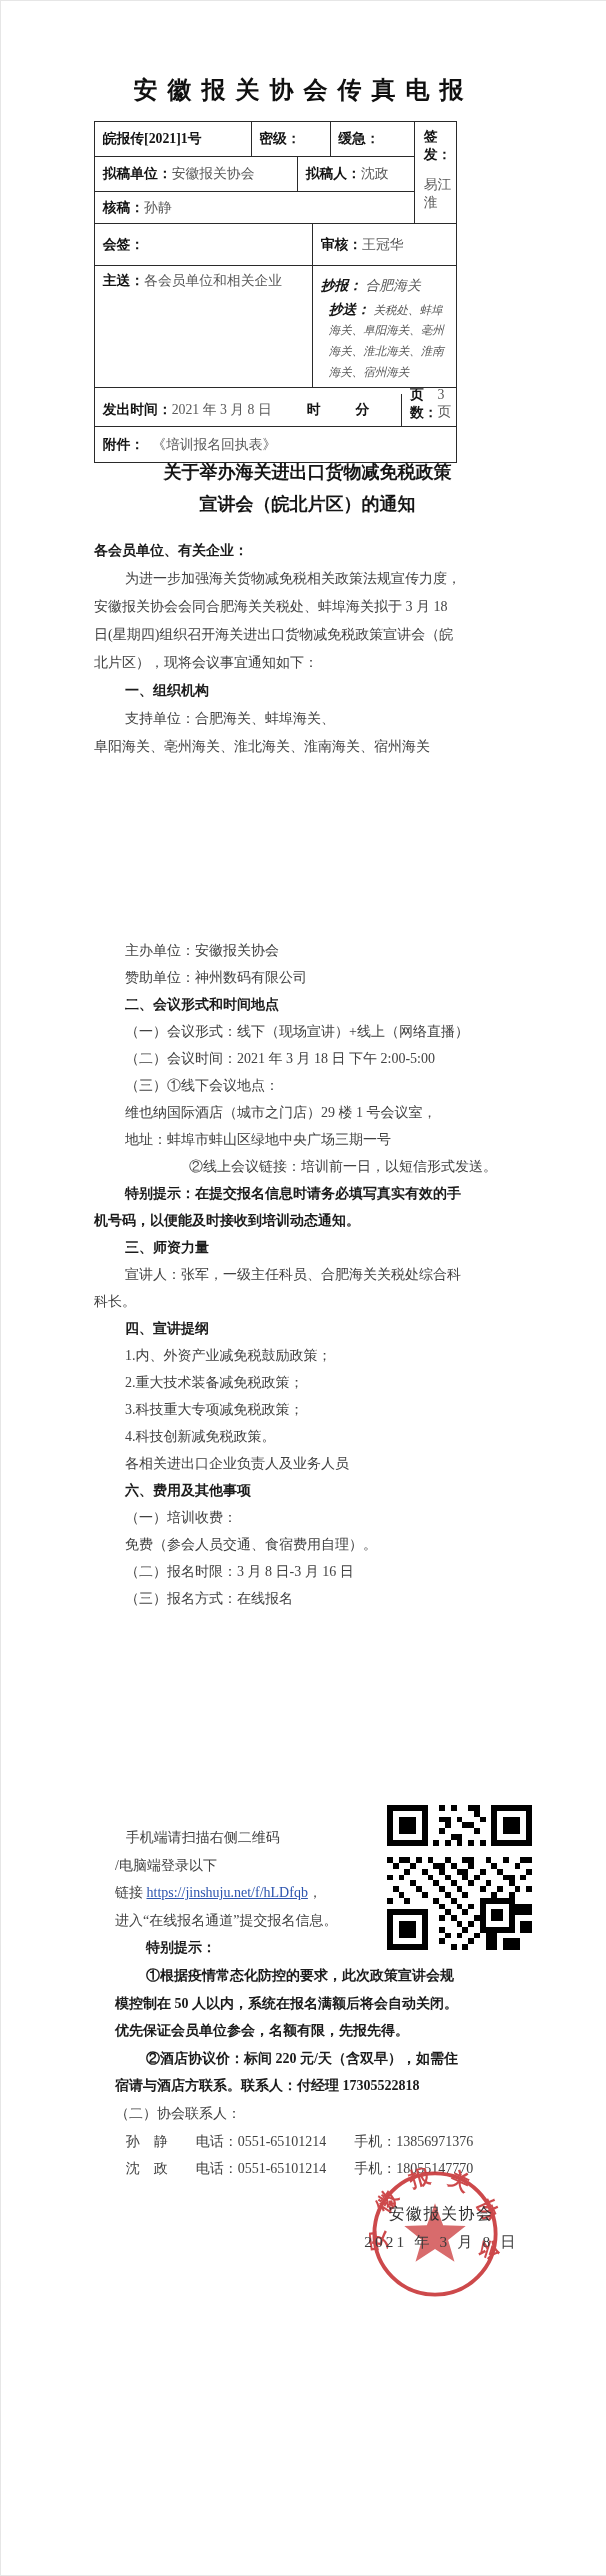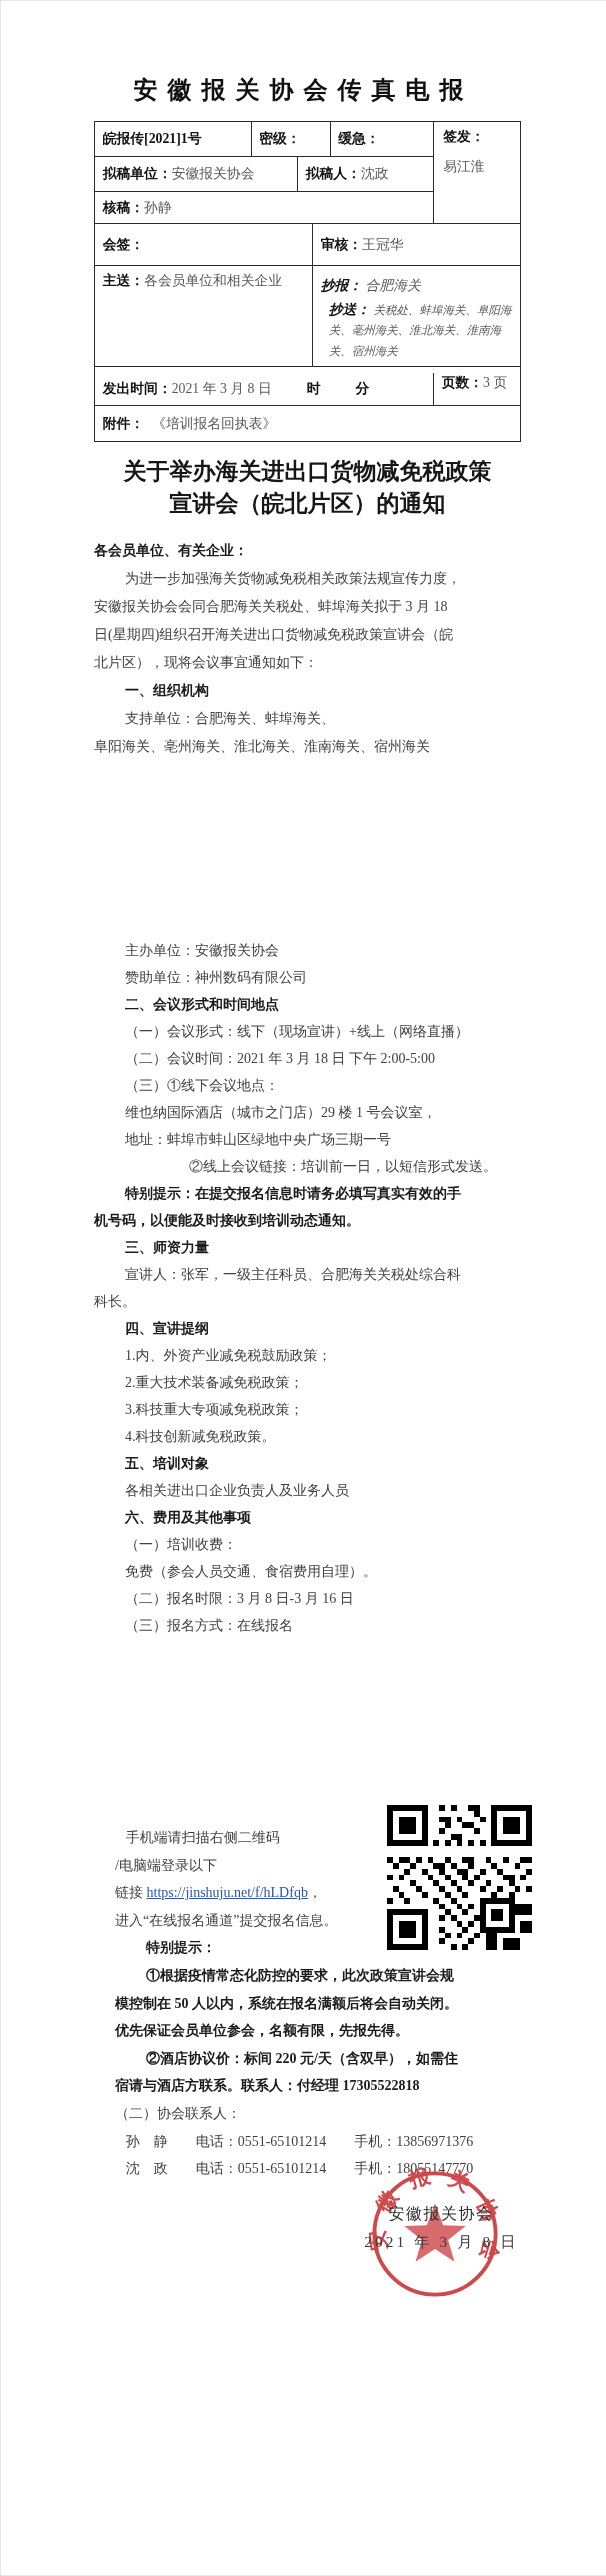--- a/index.html
+++ b/index.html
@@ -5,21 +5,21 @@
   html,body{margin:0;padding:0;background:#ffffff;}
   .page{position:relative;width:607px;height:2576px;background:#ffffff;
         font-family:"Liberation Serif","DejaVu Serif",serif;color:#2b2b2b;
         border:0.8px solid #e6e6e6;box-sizing:border-box;overflow:hidden;}
 
   
   .fax-title{position:absolute;top:73px;left:0;width:100%;text-align:center;
              font-size:24px;font-weight:bold;letter-spacing:10px;color:#101010;white-space:nowrap;}
 
   
-  .htable{position:absolute;left:93px;top:120px;width:427px;box-sizing:border-box;
+  .htable{position:absolute;left:93px;top:120px;width:363px;box-sizing:border-box;
           border:1.5px solid #2a2a2a;font-size:13.8px;}
   .htable .lab{font-weight:bold;color:#131313;}
   .htable .val{color:#585858;}
   .flexrow{display:flex;}
   .bb{border-bottom:1.5px solid #2a2a2a;}
   .br{border-right:1.5px solid #2a2a2a;}
   .cell{box-sizing:border-box;padding:0 4.6px 0 7.7px;display:flex;align-items:center;}
   .top-left{width:339px;box-sizing:border-box;}
   .qianfa{flex:1;box-sizing:border-box;padding:6.1px 4.6px 0 9.2px;}
   .qianfa .val{display:block;margin-top:12.2px;}
@@ -28,21 +28,21 @@
   .w285{width:218px;} .w443{width:339px;margin-top:6px;}
   .grow{flex:1;align-items:center;}
   .r5right{flex:1;box-sizing:border-box;padding:4.6px 6.1px 4.6px 7.7px;font-style:italic;}
   .r5right .line1{line-height:29px;}
   .r5right .csline{line-height:20.7px;margin-left:8px;}
   .cs-val{font-size:11.5px;color:#585858;}
   .timegap{display:inline-block;width:35px;}
 
   
   .doc-title{position:absolute;left:93px;top:455px;width:427px;text-align:center;
-             font-size:23px;font-weight:bold;color:#161616;line-height:32px;}
+             font-size:18px;font-weight:bold;color:#161616;line-height:32px;}
 
   
   .block{position:absolute;left:93px;width:433px;font-size:14px;color:#414141;}
   .block p{margin:0;line-height:28px;white-space:nowrap;}
   .blockB p{line-height:27px;}
   .blockC{left:114px;width:413px;}
   .blockC p{line-height:27.6px;}
   .b{font-weight:bold;color:#1b1b1b;}
   .i1{padding-left:10.7px;}
   .i2{padding-left:31px;}
@@ -183,21 +183,20 @@
     <p class="b i2">特别提示：在提交报名信息时请务必填写真实有效的手</p>
     <p class="b">机号码，以便能及时接收到培训动态通知。</p>
     <p class="b i2">三、师资力量</p>
     <p class="i2">宣讲人：张军，一级主任科员、合肥海关关税处综合科</p>
     <p>科长。</p>
     <p class="b i2">四、宣讲提纲</p>
     <p class="i2">1.内、外资产业减免税鼓励政策；</p>
     <p class="i2">2.重大技术装备减免税政策；</p>
     <p class="i2">3.科技重大专项减免税政策；</p>
     <p class="i2">4.科技创新减免税政策。</p>
-    <p class="b i2">五、培训对象</p>
     <p class="i2">各相关进出口企业负责人及业务人员</p>
     <p class="b i2">六、费用及其他事项</p>
     <p class="i2">（一）培训收费：</p>
     <p class="i2">免费（参会人员交通、食宿费用自理）。</p>
     <p class="i2">（二）报名时限：3 月 8 日-3 月 16 日</p>
     <p class="i2">（三）报名方式：在线报名</p>
   </div>
 
   <div class="block blockC" style="top:1823px;">
     <p class="i1">手机端请扫描右侧二维码</p>

